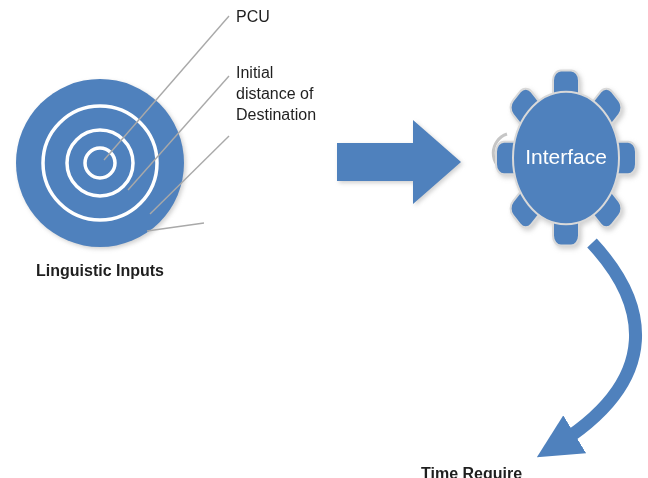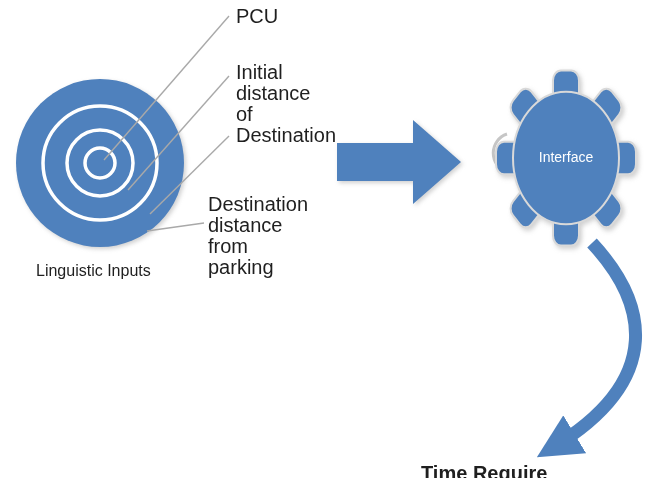--- a/index.html
+++ b/index.html
@@ -7,31 +7,31 @@
     position:relative;
     width:648px;height:478px;
     background:#ffffff;
     font-family:"Liberation Sans",sans-serif;
     overflow:hidden;
   }
   .canvas svg{position:absolute;left:0;top:0;}
   .label{
     position:absolute;
     color:#1f1f1f;
-    font-size:20px;
+    font-size:16px;
     line-height:21px;
   }
   .label-pcu{left:236px;top:6px;}
   .label-initial{left:236px;top:46px;width:90px;margin-top:16px;}
   .label-traffic{left:236px;top:118px;width:120px;}
   .label-destination{left:208px;top:194px;width:100px;}
-  .label-linguistic{left:36px;top:260px;font-weight:normal;font-size:16px;width:160px;}
+  .label-linguistic{left:36px;top:260px;font-weight:bold;font-size:16px;width:160px;}
   .label-interface{
     left:504px;top:144px;width:124px;
-    text-align:center;color:#ffffff;font-size:14px;line-height:26px;
+    text-align:center;color:#ffffff;font-size:21px;line-height:26px;
   }
   .label-time{left:388px;top:463px;font-weight:bold;margin-left:33px;}
   .shadowed{filter:drop-shadow(2px 2px 2px rgba(120,120,120,0.35));}
 </style>
 </head>
 <body>
 
 <div class="canvas">
 
   <svg width="648" height="478" viewBox="0 0 648 478">
@@ -72,21 +72,20 @@
     </g>
 
     <path d="M 592 243 C 645 300 668 378 552 448" fill="none" stroke="#4f81bd" stroke-width="13" marker-end="url(#arrowhead)"></path>
   </svg>
 
   <div class="label label-pcu">PCU</div>
 
   <div class="label label-initial">Initial distance of Destination</div>
 
 
-  <div class="label label-destination">Destination distance from parking</div>
 
   <div class="label label-linguistic">Linguistic Inputs</div>
 
   <div class="label label-interface">Interface</div>
 
   <div class="label label-time">Time Require</div>
 
 </div>
 
 </body></html>

